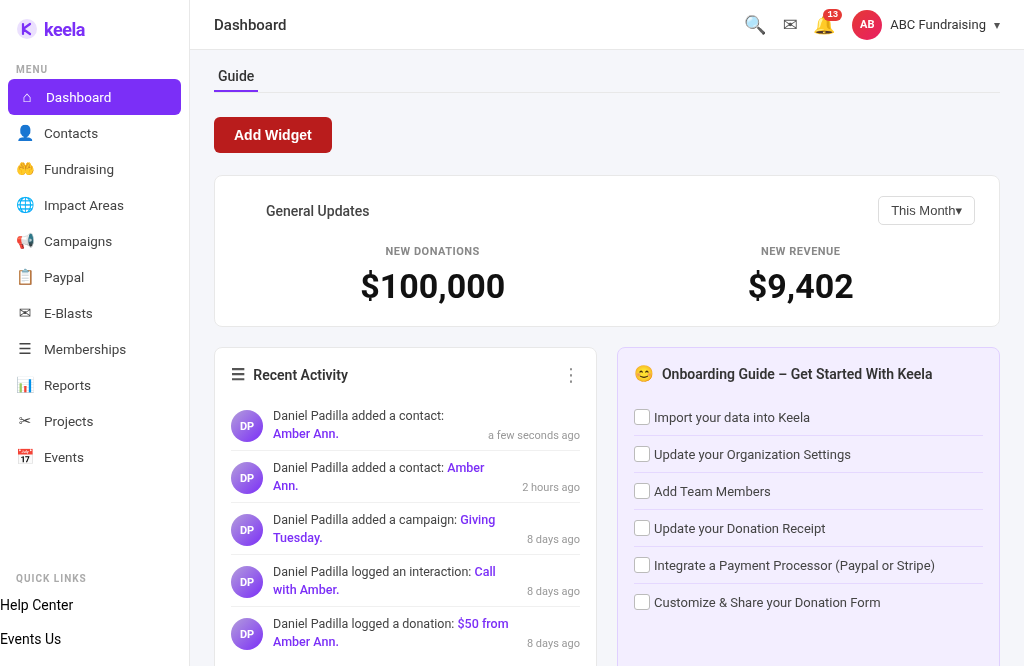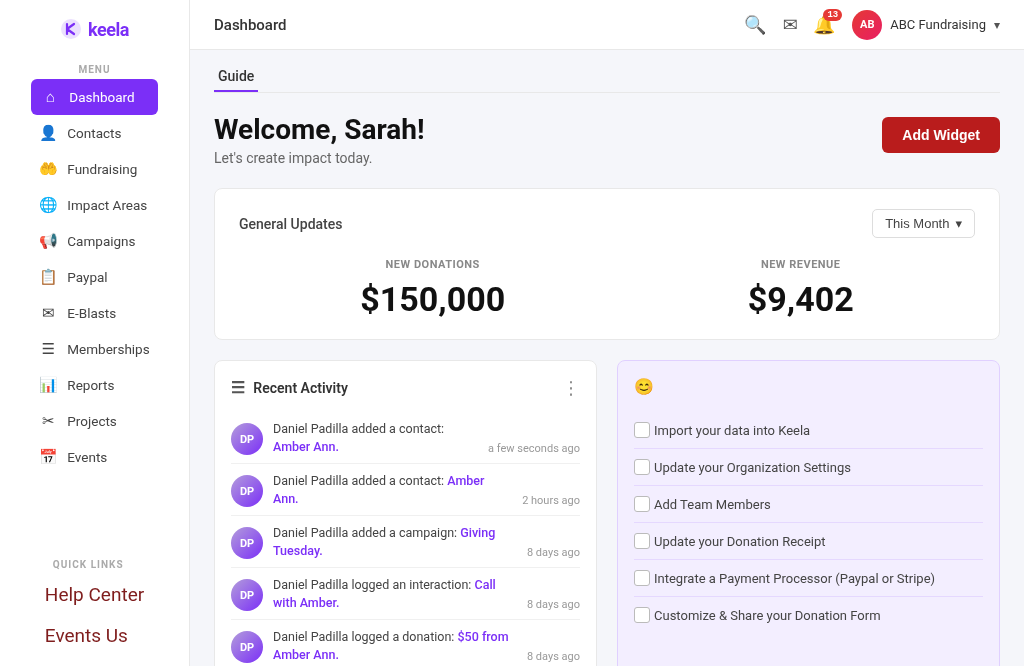--- a/index.html
+++ b/index.html
@@ -8,21 +8,20 @@
     
     #sidebar {
       width: 190px;
       min-width: 190px;
       background: #fff;
       border-right: 1px solid #e8e8e8;
       display: flex;
       flex-direction: column;
       height: 666px;
       overflow-y: auto;
-      align-items: center;
     }
     .sidebar-logo {
       padding: 18px 16px 14px;
       display: flex;
       align-items: center;
       gap: 6px;
     }
     .logo-icon {
       width: 22px;
       height: 22px;
@@ -59,23 +58,23 @@
       color: #fff;
       border-radius: 6px;
       margin: 0 8px;
       padding: 9px 10px;
     }
     .sidebar-nav li.active a .nav-icon { color: #fff; }
     .nav-icon { font-size: 15px; width: 18px; text-align: center; }
     .quick-links-section { margin-top: auto; padding-bottom: 10px; }
     .quick-link {
       display: block;
-      padding: 9px 8px;
-      font-size: 19px;
-      color: #7f1d1d;
+      padding: 9px 0;
+      font-size: 14px;
+      color: #000000;
       text-decoration: none;
       cursor: pointer;
     }
 
     
     #main {
       flex: 1;
       display: flex;
       flex-direction: column;
       overflow: hidden;
@@ -173,26 +172,26 @@
       border-radius: 8px;
       border: 1px solid #e8e8e8;
       padding: 20px 24px;
       margin-bottom: 20px;
     }
     .stats-header {
       display: flex;
       justify-content: space-between;
       align-items: center;
       margin-bottom: 20px;
+      margin-left: 27px;
     }
     .stats-header-title { font-size: 14px; color: #444; font-weight: 500; }
     .this-month-btn {
       display: flex;
       align-items: flex-start;
-      gap: 6px;
       border: 1px solid #ddd;
       border-radius: 5px;
       padding: 6px 12px;
       font-size: 13px;
       color: #444;
       cursor: pointer;
       background: #fff;
     }
     .stats-grid {
       display: flex;
@@ -408,39 +407,35 @@
     </div>
   </div>
 
   <div id="content">
 
     <div class="home-tab">
       <div class="home-tab-item">Guide</div>
     </div>
 
     <div class="welcome-row">
-      <div>
-        <div class="welcome-title">Welcome, Sarah!</div>
-        <div class="welcome-subtitle">Let's create impact today.</div>
-      </div>
       <button class="add-widget-btn">Add Widget</button>
     </div>
 
     <div class="stats-card">
       <div class="stats-header">
         <span class="stats-header-title">General Updates</span>
         <button class="this-month-btn">
           <span>This Month</span>
           <span>▾</span>
         </button>
       </div>
       <div class="stats-grid" id="stats-grid">
           <div class="stat-item">
     <div class="stat-label">NEW DONATIONS</div>
-    <div class="stat-value">$150,000</div>
+    <div class="stat-value">$100,000</div>
   </div>
           <div class="stat-item">
     <div class="stat-label">NEW REVENUE</div>
     <div class="stat-value">$9,402</div>
   </div>
         </div>
     </div>
 
     <div class="bottom-grid">
 
@@ -492,20 +487,21 @@
       <span class="activity-link">$50 from Amber Ann.</span>
     </div>
     <span class="activity-time">8 days ago</span>
   </div>
           </div>
       </div>
 
       <div class="onboarding-card">
         <div class="onboarding-header">
           <span class="onboarding-icon">😊</span>
+          <span>Onboarding Guide – Get Started With Keela</span>
         </div>
         <div id="onboarding-list">
             <div class="onboarding-item">
     <div class="checkbox"></div>
     <span>Import your data into Keela</span>
   </div>
             <div class="onboarding-item">
     <div class="checkbox"></div>
     <span>Update your Organization Settings</span>
   </div>

